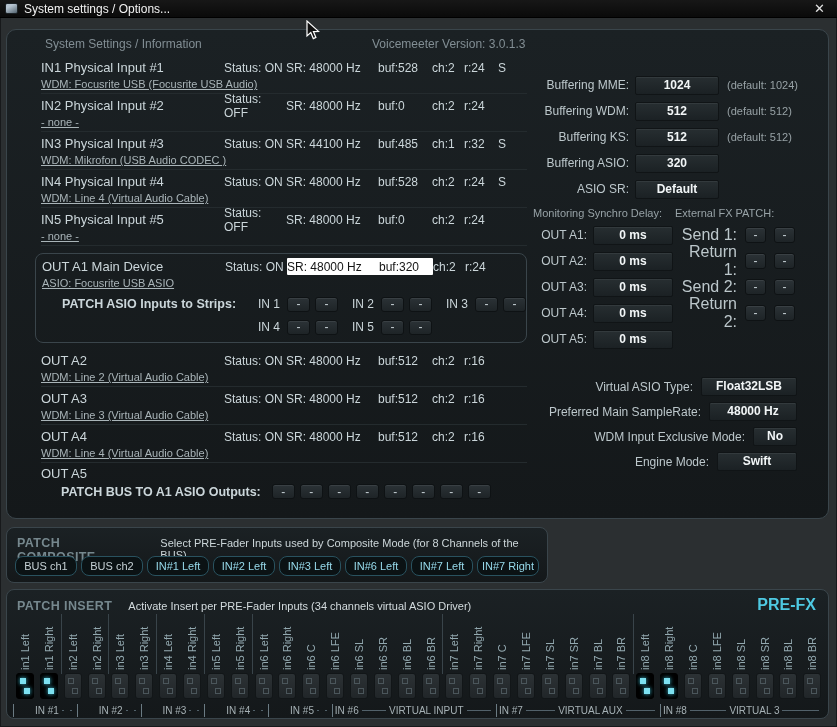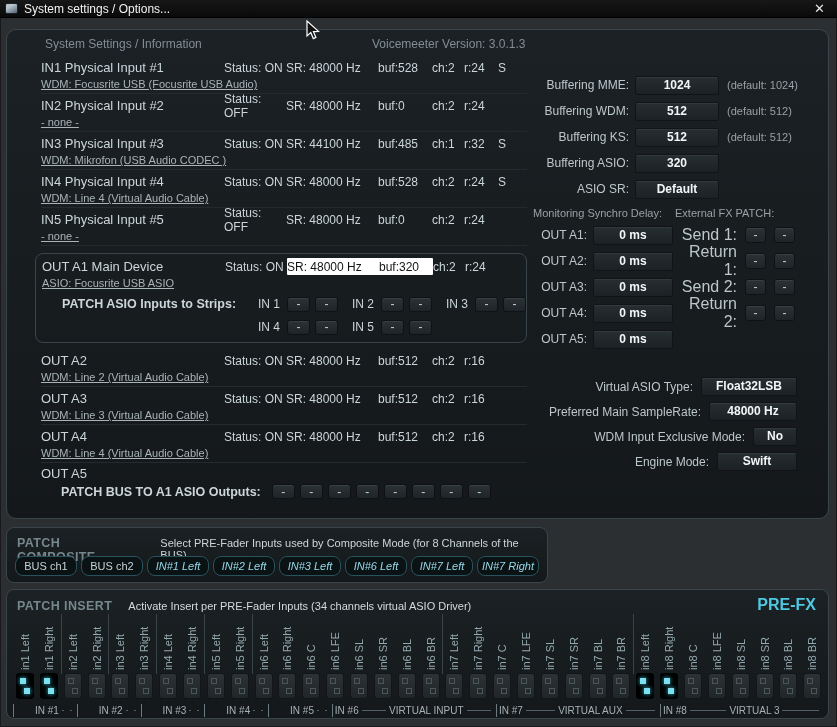--- a/index.html
+++ b/index.html
@@ -83,21 +83,21 @@
   .set-val { height: 19px; line-height: 17px; }
   .vw96 { width: 96px; } .vw88 { width: 88px; } .vw44 { width: 44px; } .vw80 { width: 80px; }
 
   
   .comp-head { position: absolute; left: 10px; top: 8px; display: flex; align-items: baseline; }
   .comp-title { font-size: 12.5px; font-weight: bold; color: #76888e; letter-spacing: .4px; }
   .comp-desc { font-size: 11px; color: #ccd6d9; margin-left: 18px; }
   .comp-btns { position: absolute; left: 8px; top: 28px; display: flex; }
   .comp-btn { width: 62px; height: 20px; margin-right: 4px; background: #0b1214; border: 1px solid #29525f; border-radius: 8px; font-size: 11px; line-height: 18px; text-align: center; font-family: inherit; }
   .comp-btn[data-kind="bus"] { color: #c6d1d5; }
-  .comp-btn[data-kind="in"]  { color: #96d9ea; font-style: italic; }
+  .comp-btn[data-kind="in"]  { color: #96d9ea; }
 
   
   .ins-head { position: absolute; left: 10px; top: 6px; right: 12px; display: flex; align-items: baseline; }
   .ins-title { font-size: 12.5px; font-weight: bold; color: #76888e; letter-spacing: .4px; }
   .ins-desc { font-size: 11px; color: #d3dbde; margin-left: 16px; }
   .ins-prefx { margin-left: auto; font-size: 16px; font-weight: bold; color: #4ec9e2; }
   .ins-grid { position: absolute; left: 6px; top: 22px; width: 811px; display: flex; }
   .ins-col { flex: 1 1 0; position: relative; display: flex; flex-direction: column; align-items: center; }
   .ins-col:nth-child(3)::before, .ins-col:nth-child(5)::before, .ins-col:nth-child(7)::before,
   .ins-col:nth-child(9)::before, .ins-col:nth-child(11)::before, .ins-col:nth-child(19)::before,

